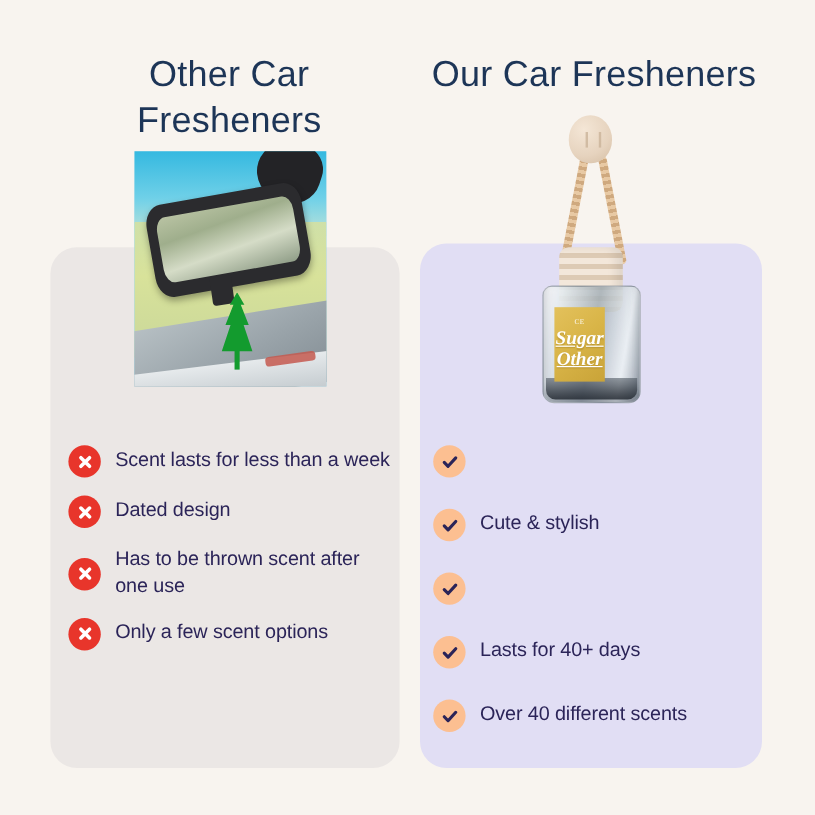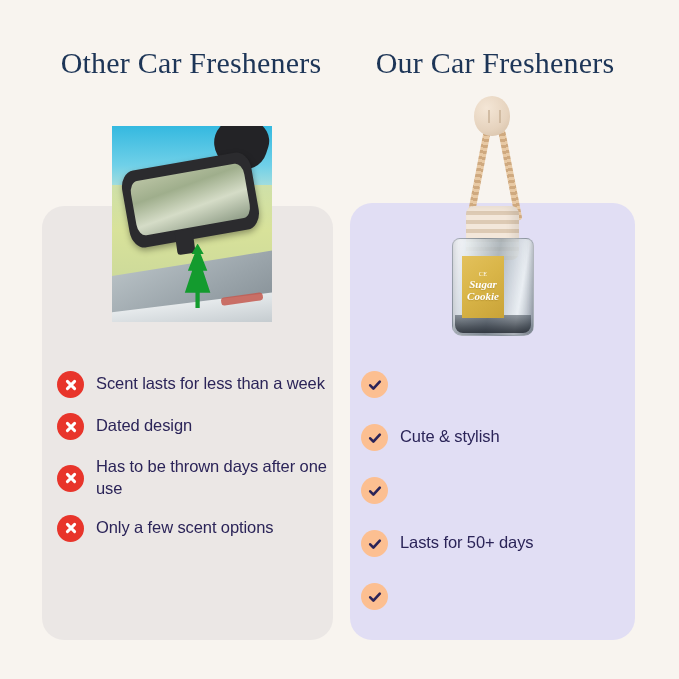--- a/index.html
+++ b/index.html
@@ -11,21 +11,21 @@
     height: 679px;
     background: #f8f4ef;
     font-family: "Liberation Sans", sans-serif;
     overflow: hidden;
     position: relative;
   }
 
   
   .heading {
     position: absolute;
-    font-family: Liberation Serif, serif;
+    font-family: Liberation Sans, sans-serif;
     color: #1d3557;
     font-size: 30px;
     line-height: 1.25;
     letter-spacing: 0.2px;
     text-align: center;
     font-weight: 400;
   }
   #heading-left {
     left: 56px;
     top: 44px;
@@ -208,25 +208,26 @@
   .label-logo {
     font-family: "Liberation Serif", serif;
     font-size: 6px;
     letter-spacing: .5px;
     margin-bottom: 2px;
     opacity: .95;
   }
   .label-name {
     font-family: "Liberation Serif", serif;
     font-style: italic;
-    font-size: 11px;
+    font-size: 16px;
     line-height: 1.08;
     text-align: center;
     font-weight: 700;
     text-shadow: 0 1px 1px rgba(140,110,30,.35);
+    text-decoration: underline;
   }
 
   
   .list {
     position: absolute;
   }
   #list-left  { left: 57px;  top: 370px; width: 272px; }
   #list-right { left: 361px; top: 370px; width: 272px; }
 
   .list-item {
@@ -291,21 +292,21 @@
   <div class="rope rope-right"></div>
   <div class="bottle-ball"></div>
   <div class="bottle-ball-notch"></div>
   <div class="bottle-cap"></div>
   <div class="bottle-glass">
     <div class="bottle-liquid"></div>
   </div>
   <div class="bottle-label">
     <div class="label-logo">CE</div>
     <div class="label-name">Sugar</div>
-    <div class="label-name">Cookie</div>
+    <div class="label-name">Other</div>
   </div>
 </div>
 
 <div class="list" id="list-left">
 
   <div class="list-item two-line">
     <span class="badge badge-x">
       <svg width="14" height="14" viewBox="0 0 14 14">
         <path d="M3.4 3.4 L10.6 10.6 M10.6 3.4 L3.4 10.6" stroke="#ffffff" stroke-width="3" stroke-linecap="round"></path>
       </svg>
@@ -321,21 +322,21 @@
     </span>
     <span class="item-text">Dated design</span>
   </div>
 
   <div class="list-item two-line">
     <span class="badge badge-x">
       <svg width="14" height="14" viewBox="0 0 14 14">
         <path d="M3.4 3.4 L10.6 10.6 M10.6 3.4 L3.4 10.6" stroke="#ffffff" stroke-width="3" stroke-linecap="round"></path>
       </svg>
     </span>
-    <span class="item-text">Has to be thrown days after one use</span>
+    <span class="item-text">Has to be thrown scent after one use</span>
   </div>
 
   <div class="list-item">
     <span class="badge badge-x">
       <svg width="14" height="14" viewBox="0 0 14 14">
         <path d="M3.4 3.4 L10.6 10.6 M10.6 3.4 L3.4 10.6" stroke="#ffffff" stroke-width="3" stroke-linecap="round"></path>
       </svg>
     </span>
     <span class="item-text">Only a few scent options</span>
   </div>
@@ -368,24 +369,25 @@
       </svg>
     </span>
   </div>
 
   <div class="list-item">
     <span class="badge badge-check">
       <svg width="16" height="16" viewBox="0 0 16 16">
         <path d="M3.2 8.3 L6.4 11.6 L12.8 4.6" stroke="#2b2458" stroke-width="2.6" fill="none" stroke-linecap="round" stroke-linejoin="round"></path>
       </svg>
     </span>
-    <span class="item-text">Lasts for 50+ days</span>
-  </div>
-
-  <div class="list-item">
-    <span class="badge badge-check">
-      <svg width="16" height="16" viewBox="0 0 16 16">
-        <path d="M3.2 8.3 L6.4 11.6 L12.8 4.6" stroke="#2b2458" stroke-width="2.6" fill="none" stroke-linecap="round" stroke-linejoin="round"></path>
-      </svg>
-    </span>
+    <span class="item-text">Lasts for 40+ days</span>
+  </div>
+
+  <div class="list-item">
+    <span class="badge badge-check">
+      <svg width="16" height="16" viewBox="0 0 16 16">
+        <path d="M3.2 8.3 L6.4 11.6 L12.8 4.6" stroke="#2b2458" stroke-width="2.6" fill="none" stroke-linecap="round" stroke-linejoin="round"></path>
+      </svg>
+    </span>
+    <span class="item-text">Over 40 different scents</span>
   </div>
 
 </div>
 
 </body></html>

